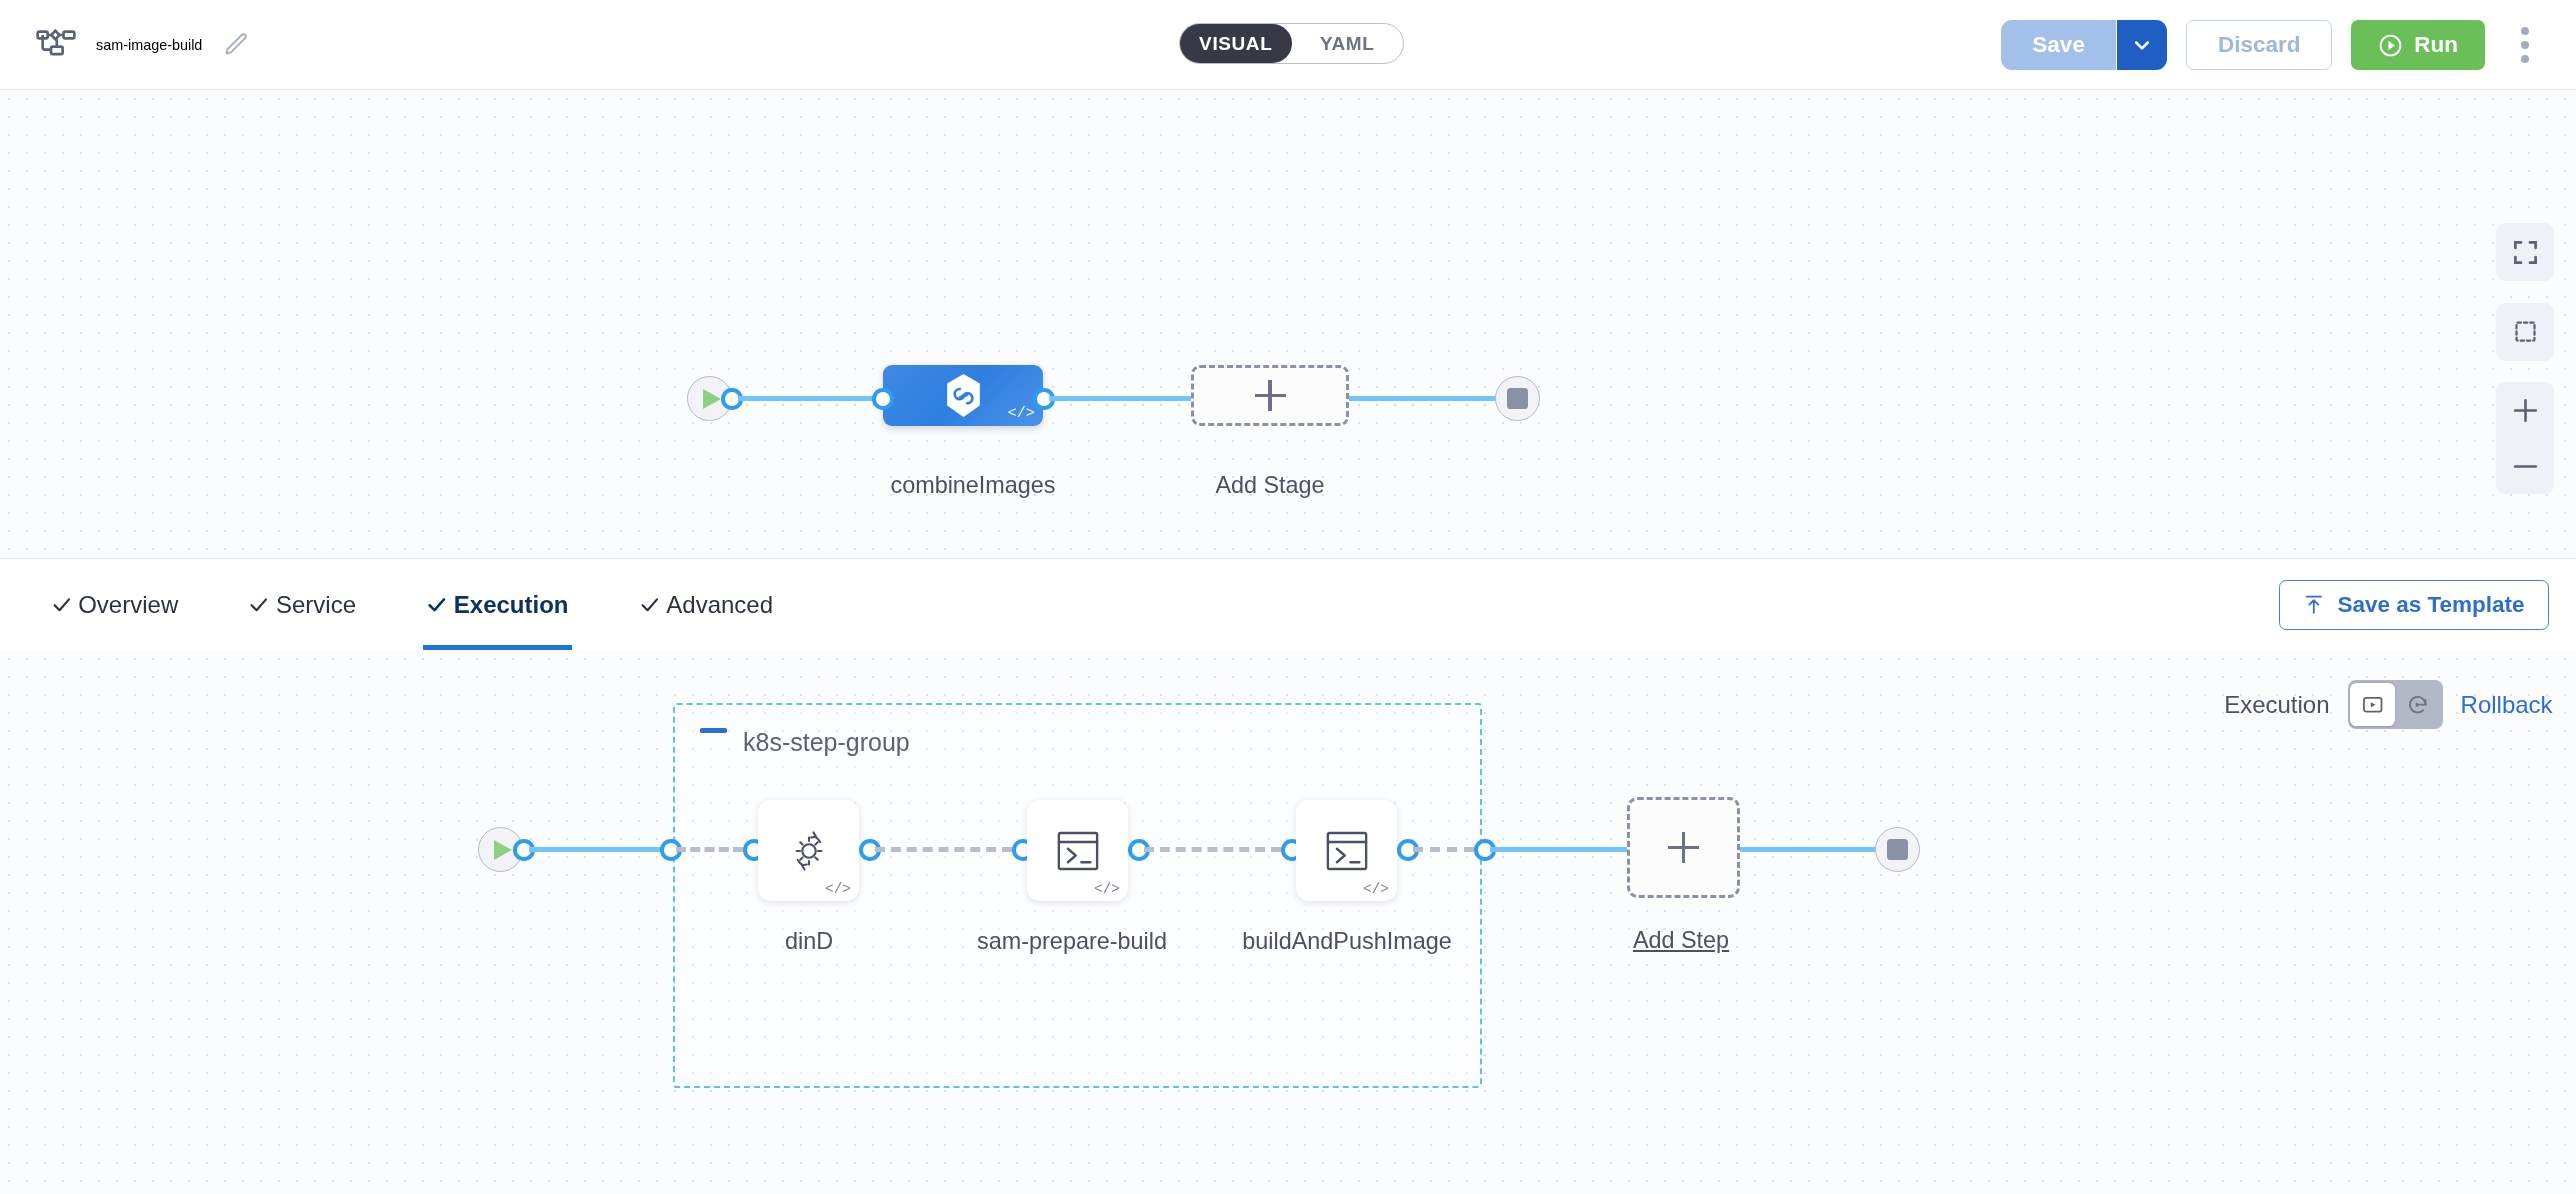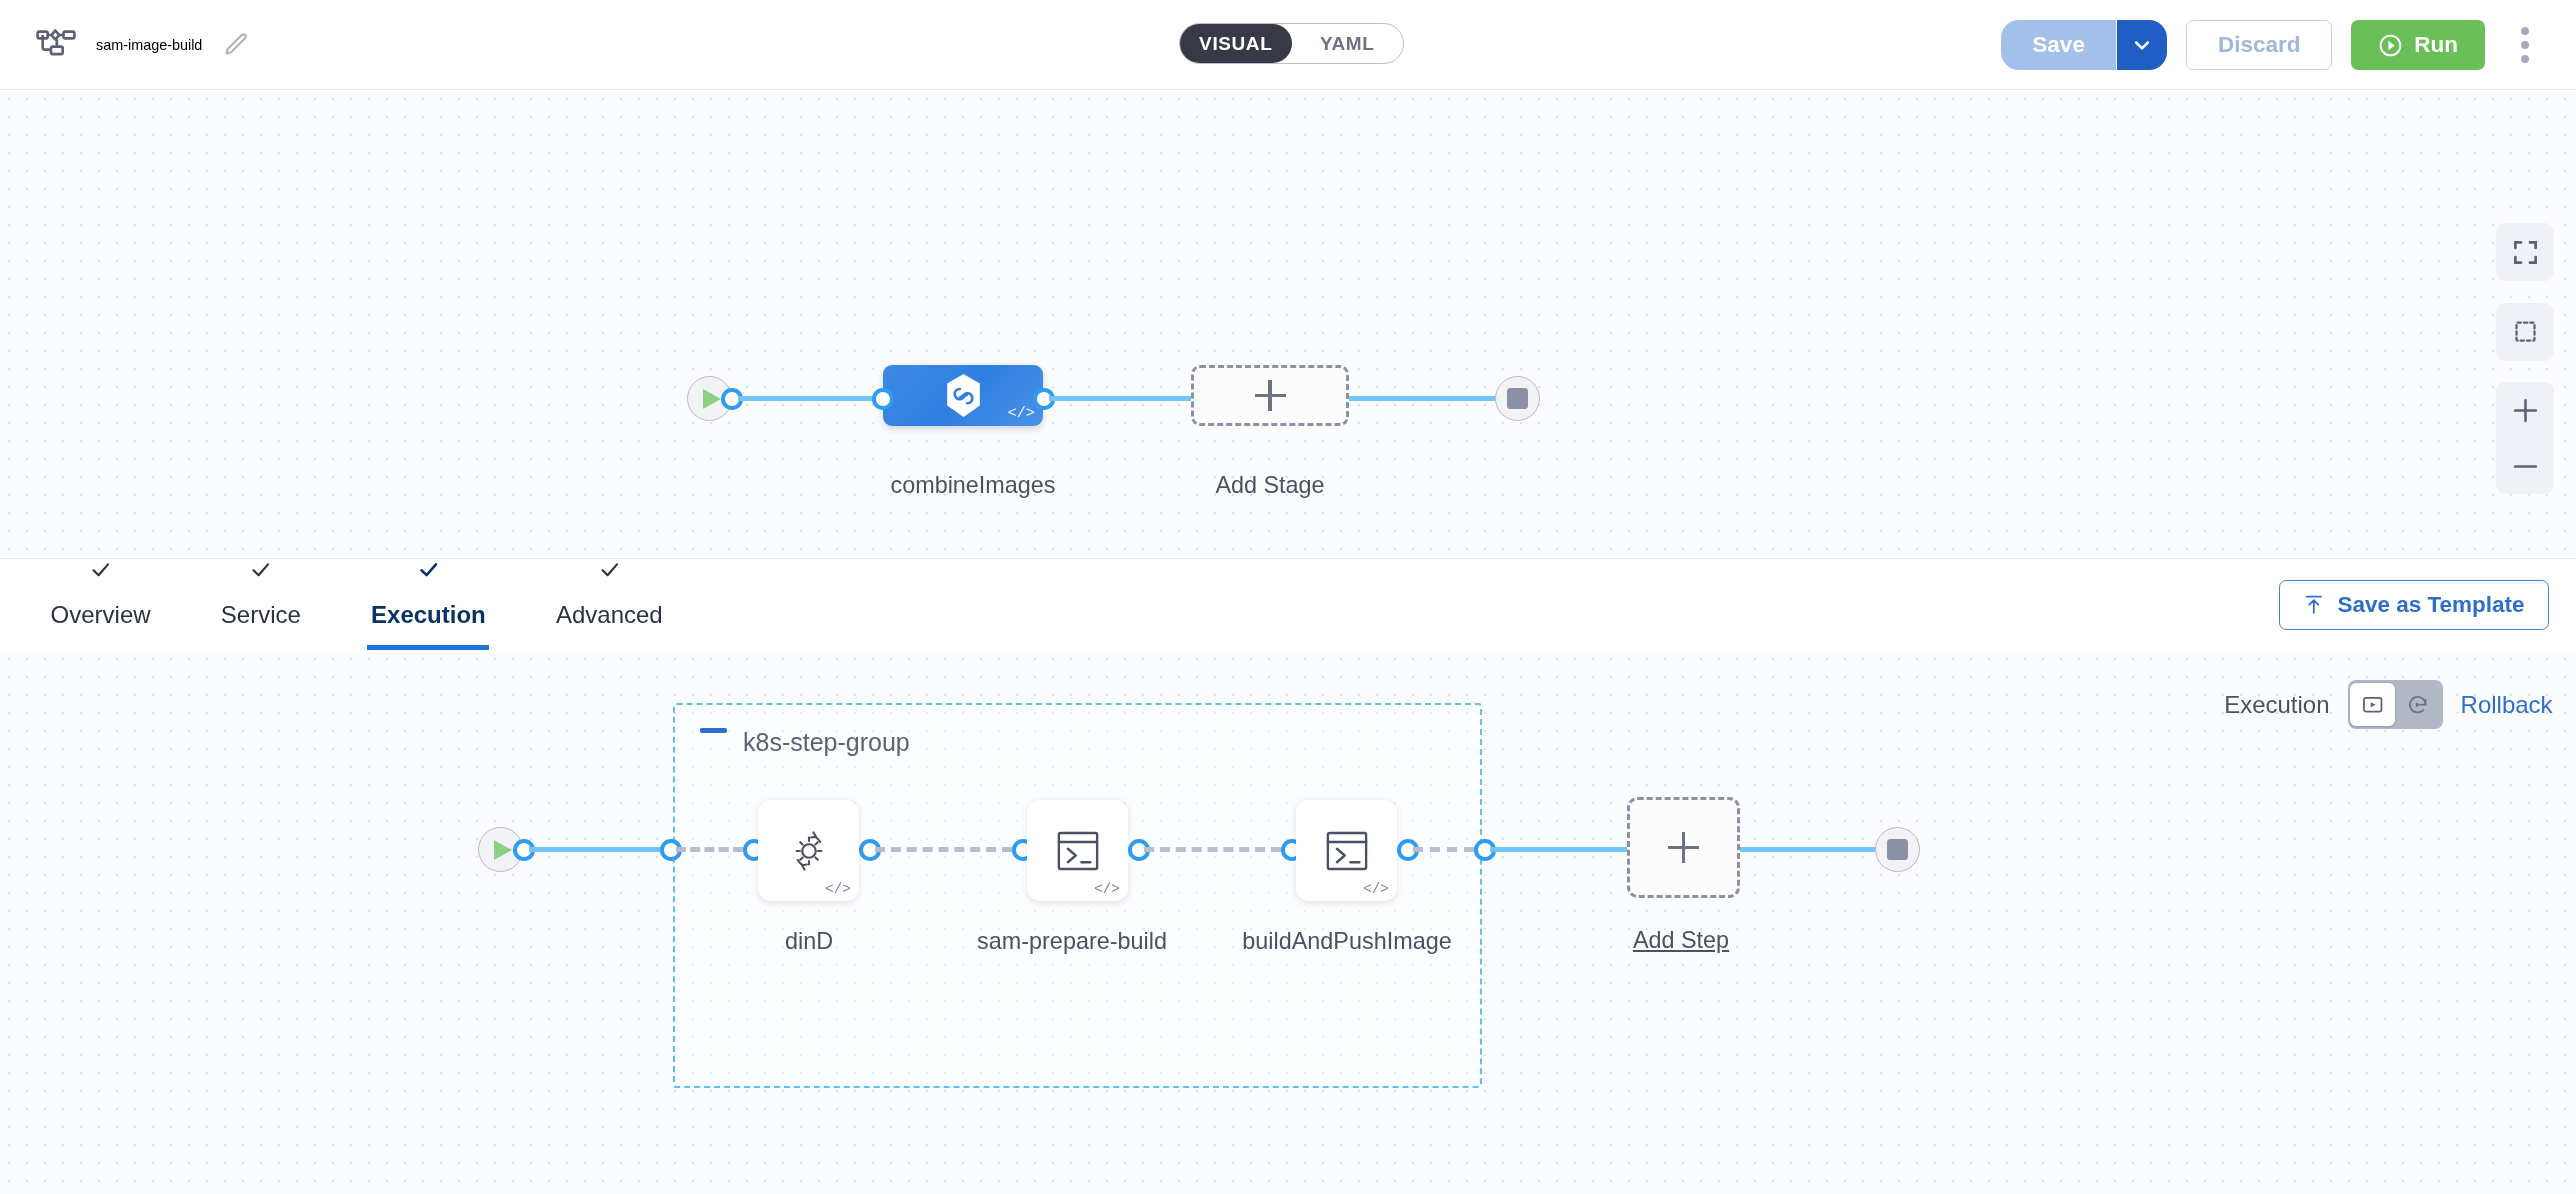--- a/index.html
+++ b/index.html
@@ -44,21 +44,21 @@
   .validated-badge {
     display: flex; align-items: center; gap: 10.8px;
     height: 50px; padding: 0 21.6px;
     border: 1.3px solid #cfe5fb; border-radius: 7.2px; background: #ffffff;
     cursor: pointer;
   }
   .vb-check { width: 23.4px; height: 23.4px; display: block; }
   .vb-label { font-size: 20px; font-weight: 700; color: #2b3240; }
   .vb-time { font-size: 20px; color: #5b6372; }
 
-  .save-split { display: flex; height: 50px; border-radius: 18px; overflow: hidden; }
+  .save-split { display: flex; height: 50px; border-radius: 11px; overflow: hidden; }
   .save-main {
     background: #a3c0ea; color: #ffffff;
     font-size: 22.5px; font-weight: 700;
     padding: 0 31px; display: flex; align-items: center; cursor: pointer;
     border-right: 1.8px solid #ffffff;
   }
   .save-caret {
     background: #1f5fc4; width: 50px; display: flex; align-items: center;
     justify-content: center; cursor: pointer;
   }
@@ -166,24 +166,23 @@
   }
 
   
   .tabbar {
     position: absolute; top: 558px; left: 0; width: 2576px; height: 93px;
     background: #ffffff; border-top: 0.9px solid #e3e6ec; border-bottom: 0.9px solid #e3e6ec;
     display: flex; align-items: center;
   }
   .tabs { display: flex; align-items: center; padding-left: 47px; gap: 63px; height: 100%; }
   .tab {
-    display: flex; align-items: center; gap: 20px; height: 100%;
+    display: flex; align-items: center; gap: 6px; height: 100%;
     font-size: 24px; color: #2b3240; cursor: pointer; position: relative;
     padding: 0 3.6px;
-    flex-direction: column;
   }
   .tab.active { color: #0a3364; font-weight: 700; }
   .tab.active::after {
     content:""; position: absolute; left: 0; right: 0; bottom: 0;
     height: 5.4px; background: #1b74d8;
   }
   .tab-check { width: 21.6px; height: 21.6px; display: block; }
   .sat-btn {
     position: absolute; right: 27px; top: 20.7px;
     height: 50px; padding: 0 23.4px; display: flex; align-items: center; gap: 12.6px;

